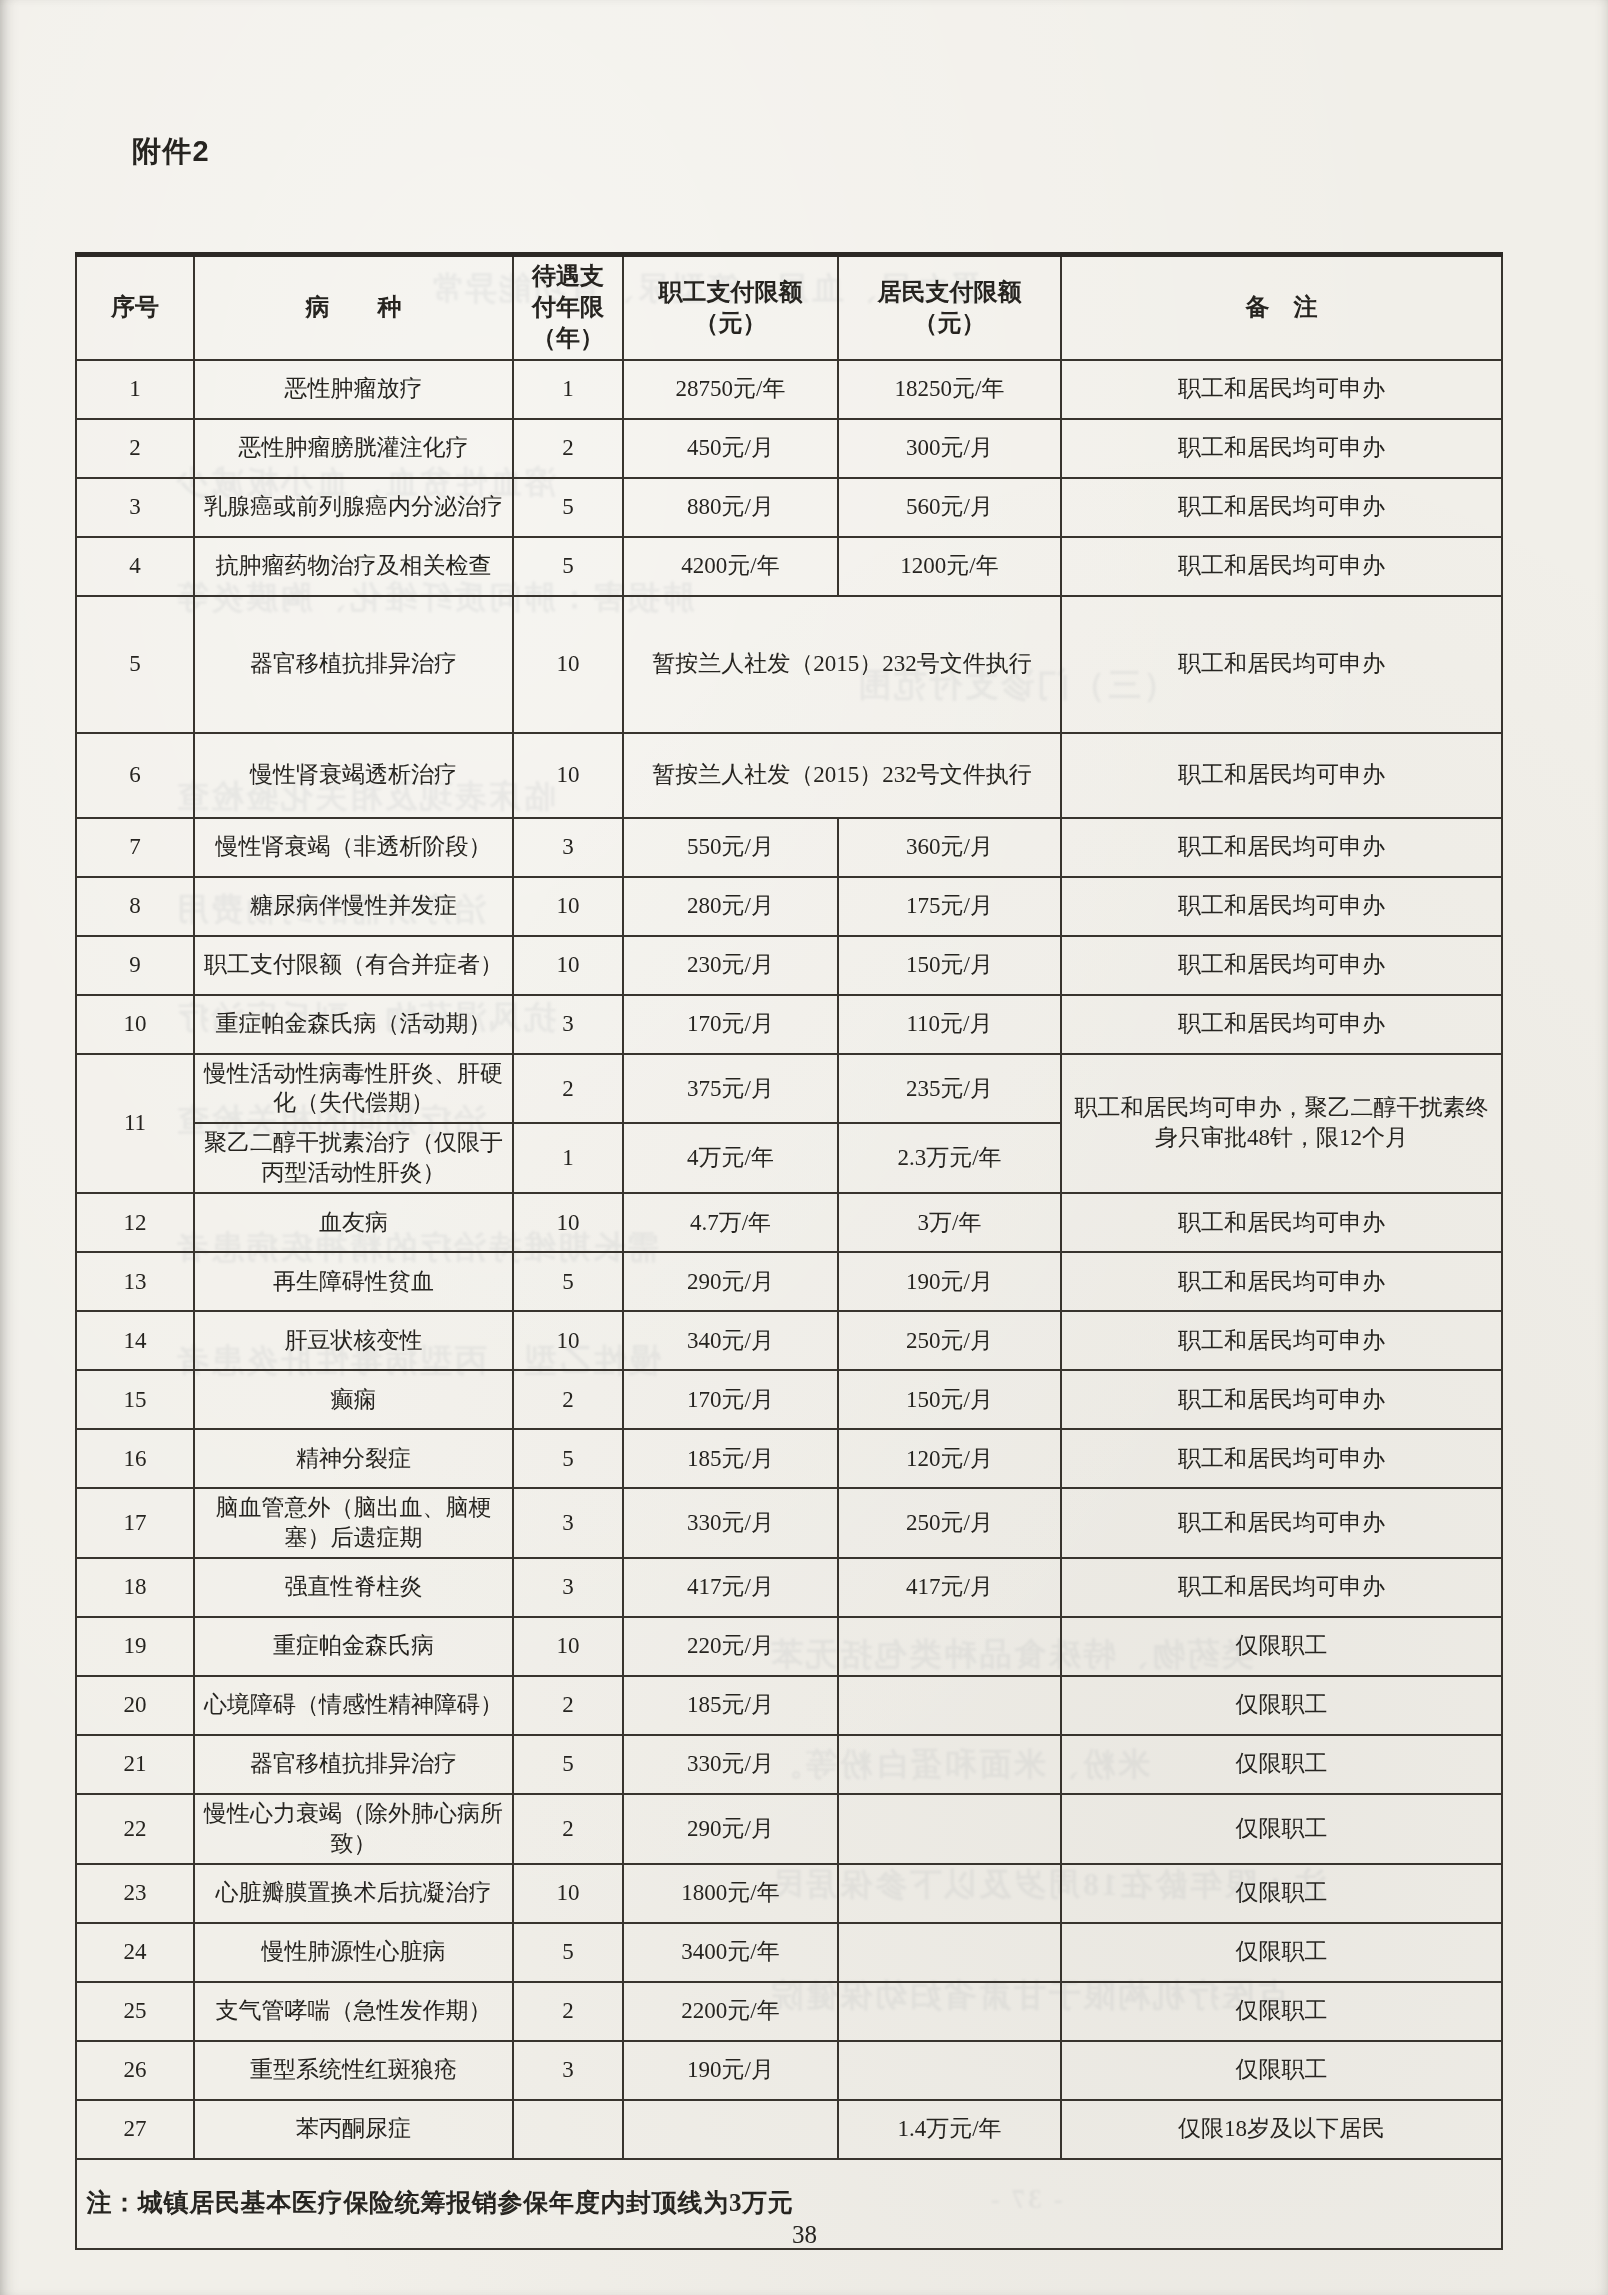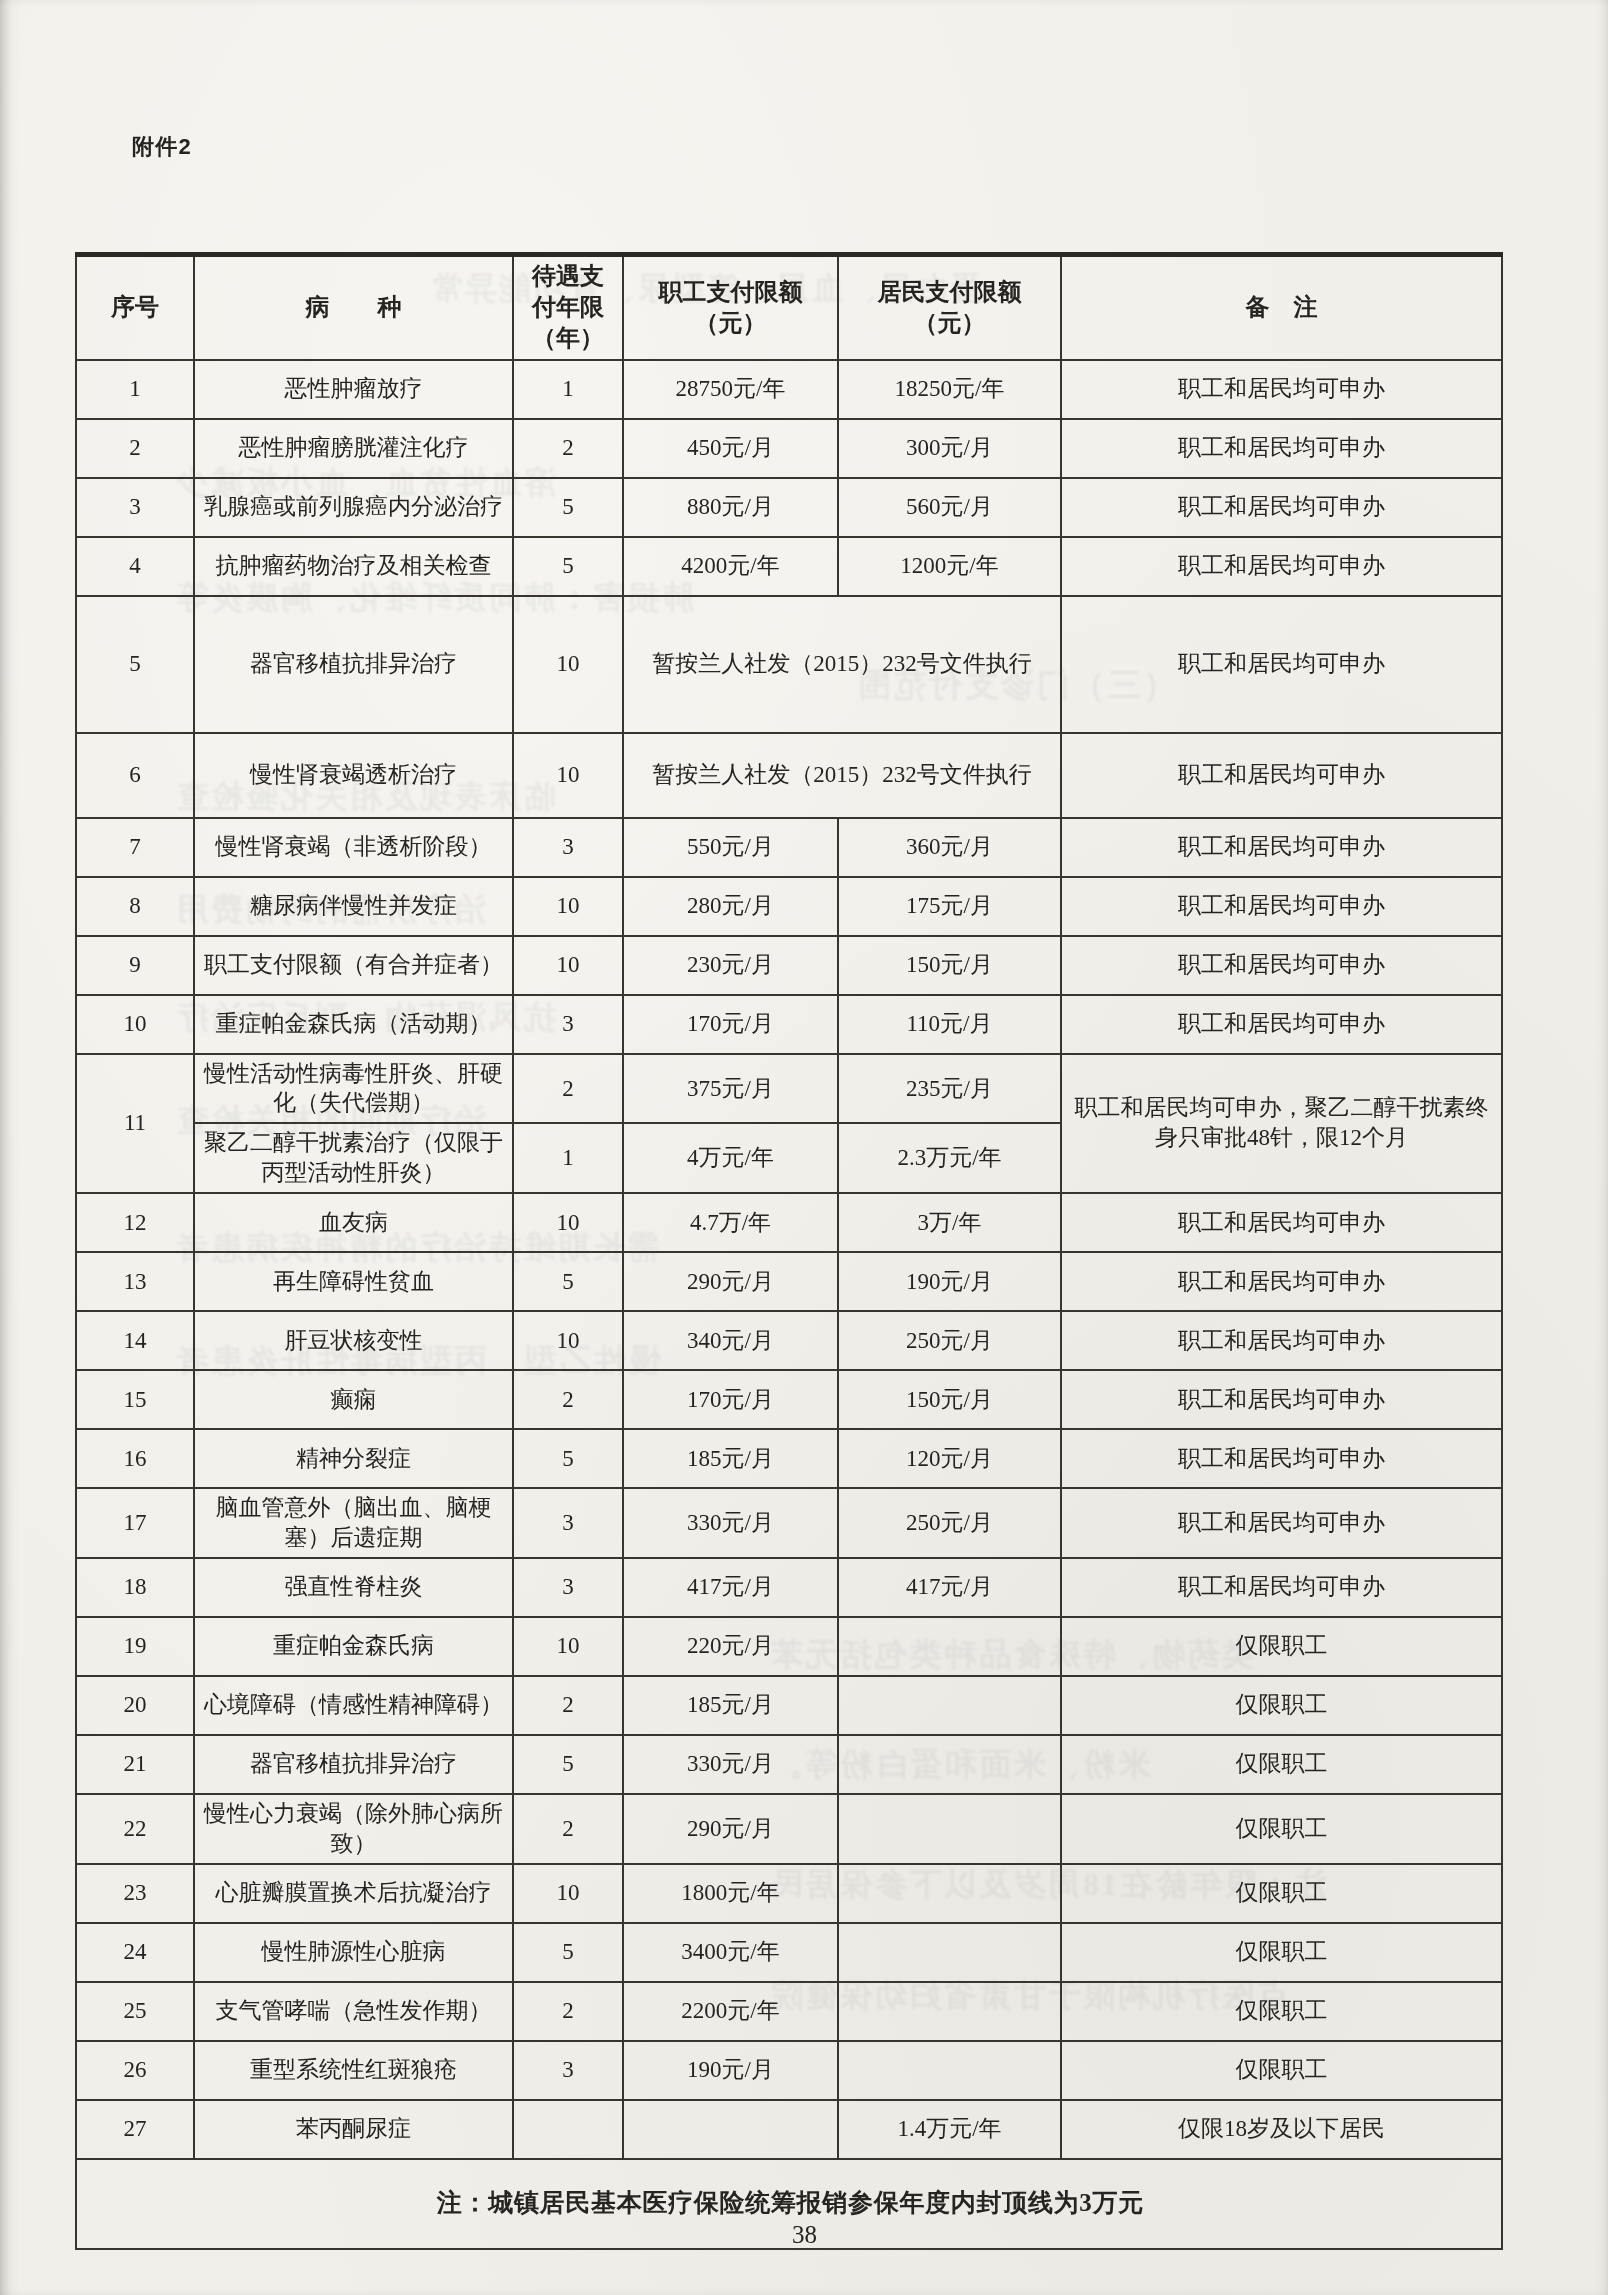--- a/index.html
+++ b/index.html
@@ -36,21 +36,21 @@
     font-weight:700;
     font-family:"Liberation Serif","DejaVu Serif",serif;
     white-space:nowrap;
     z-index:0;
     letter-spacing:2.7px;
   }
   
   .attachment{
     position:absolute;
     left:132px; top:132px;
-    font-size:22px;
+    font-size:29px;
     font-weight:700;
     font-family:"Liberation Sans","DejaVu Sans",sans-serif;
     z-index:2;
     letter-spacing:1.3px;
   }
   .doc-title{
     position:absolute;
     left:75px; top:192px;
     width:1276px;
     text-align:center;
@@ -87,21 +87,21 @@
     height:87px;
   }
   td.c-no, td.c-years{font-size:23px;}
   td.c-emp, td.c-res, td.c-merged{font-size:23px;margin-top:41px;}
   td.c-remark{font-size:23px;}
   tbody tr td{height:49px;}
   tr.r-xtall td{height:127px;}
   tr.r-tall td{height:75px;}
   tr.r-note td{
     height:80px;
-    text-align:center;
+    text-align:left;
     font-weight:700;
     font-size:25px;
     padding-left:9.4px;
     letter-spacing:0.7px;
   }
   .page-number{
     position:absolute;
     left:0; top:2197px;
     width:1609px;
     text-align:center;

